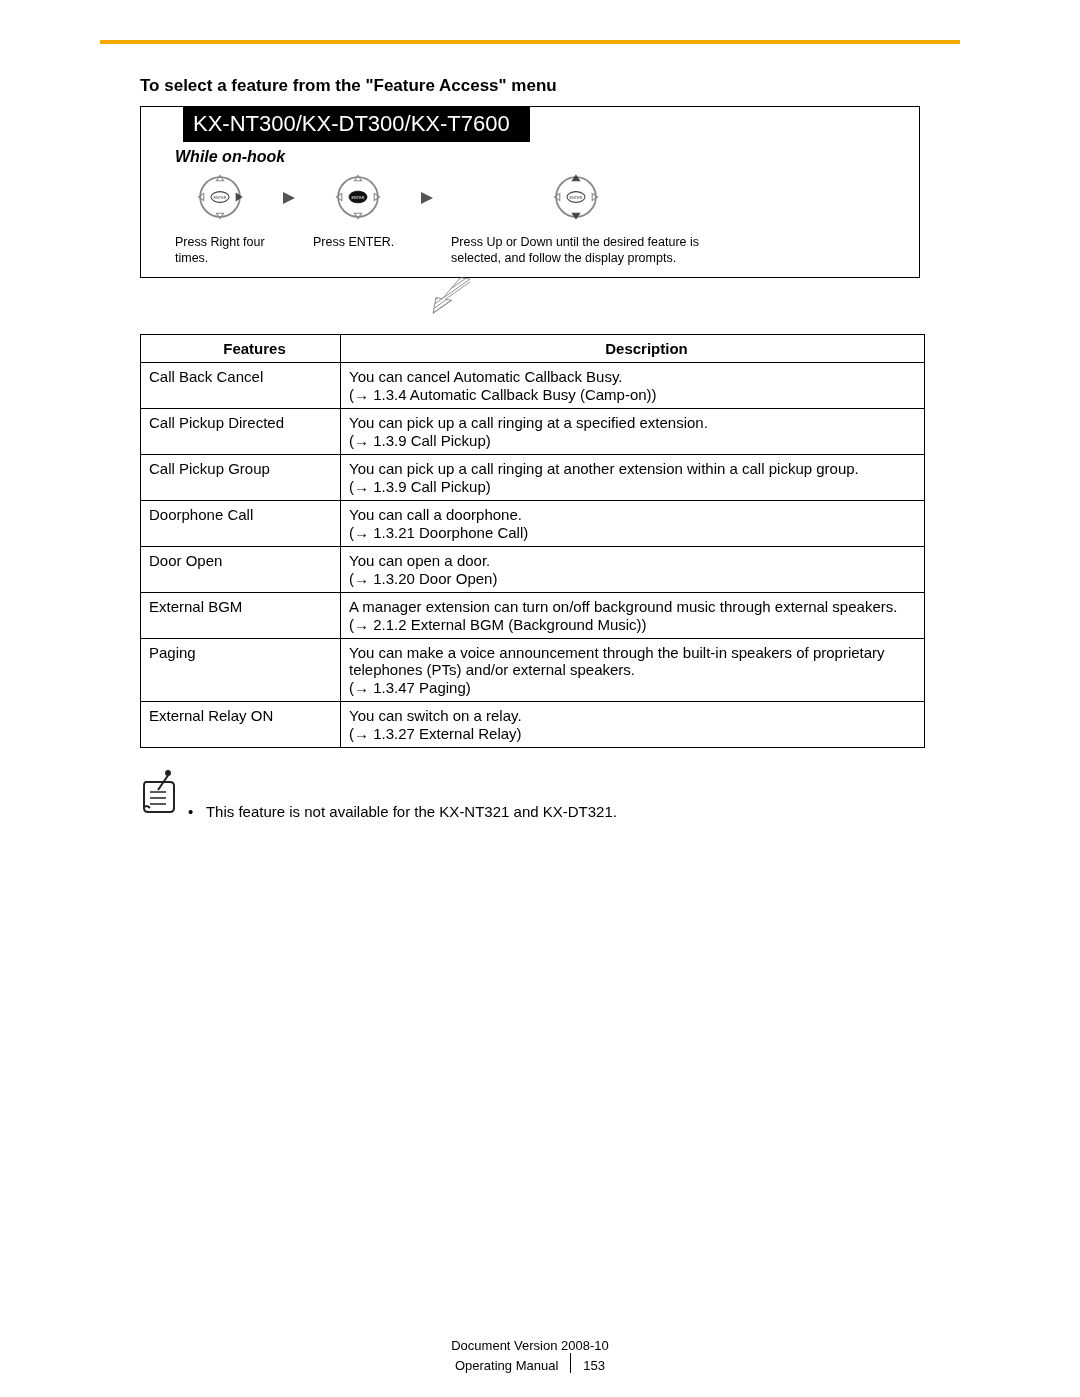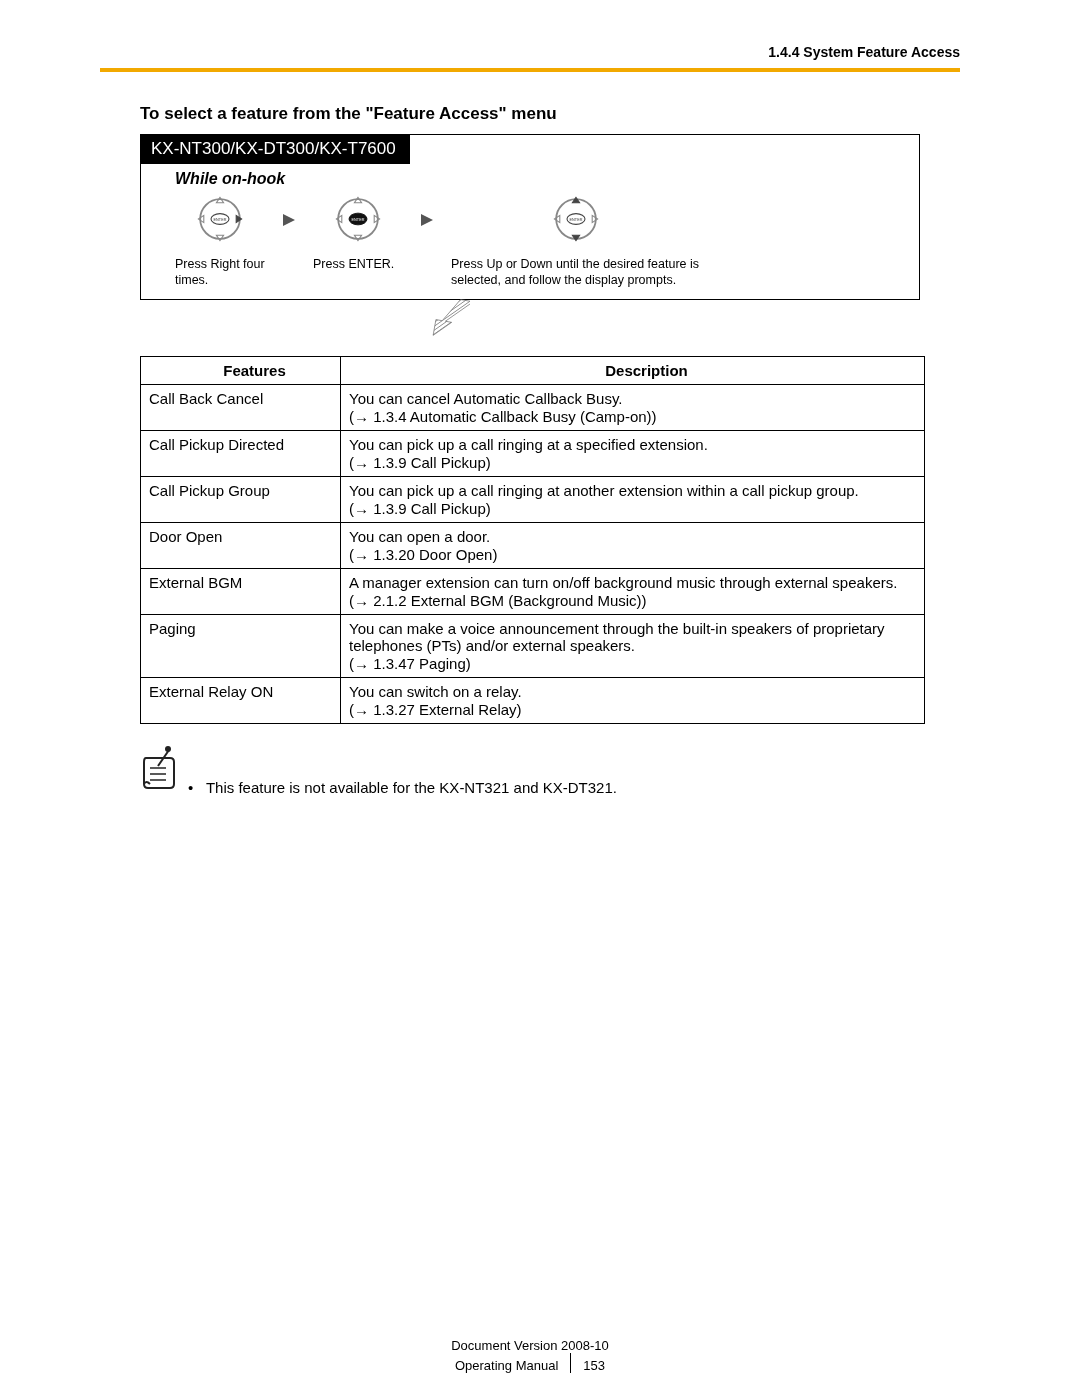--- a/index.html
+++ b/index.html
@@ -35,22 +35,23 @@
   .procedure-box {
     border: 1.5px solid #000;
     margin-left: 40px;
     margin-right: 0;
     width: 780px;
   }
   .model-tab {
     display: inline-block;
     background: #000;
     color: #fff;
-    font-size: 17px;
-    padding: 4px 14px 5px 10px;
+    font-size: 22px;
+    padding: 4px 20px 5px 10px;
+    margin-left: 42px;
   }
   .condition {
     font-style: italic;
     font-size: 16px;
     margin: 6px 0 4px 34px;
     font-weight: bold;
   }
   .steps {
     display: flex;
     align-items: flex-start;
@@ -138,21 +139,20 @@
   .footer .divider {
     width: 1px; height: 20px; background:#000;
     margin: 0 12px;
   }
 </style>
 </head>
 <body>
 
 <div class="page">
 
-  <div class="header-line">1.4.4 System Feature Access</div>
   <div class="accent-rule"></div>
 
   <div class="section-title">To select a feature from the "Feature Access" menu</div>
 
   <div class="procedure-box">
     <div class="model-tab">KX-NT300/KX-DT300/KX-T7600</div>
     <div class="condition">While on-hook</div>
 
     <div class="steps">
 
@@ -248,20 +248,27 @@
         <td>
           <span>You can pick up a call ringing at a specified extension.</span>
           <div class="ref-line">(→ 1.3.9  Call Pickup)</div>
         </td>
       </tr>
       <tr>
         <td>Call Pickup Group</td>
         <td>
           <span>You can pick up a call ringing at another extension within a call pickup group.</span>
           <div class="ref-line">(→ 1.3.9  Call Pickup)</div>
+        </td>
+      </tr>
+      <tr>
+        <td>Doorphone Call</td>
+        <td>
+          <span>You can call a doorphone.</span>
+          <div class="ref-line">(→ 1.3.21  Doorphone Call)</div>
         </td>
       </tr>
       <tr>
         <td>Door Open</td>
         <td>
           <span>You can open a door.</span>
           <div class="ref-line">(→ 1.3.20  Door Open)</div>
         </td>
       </tr>
       <tr>

